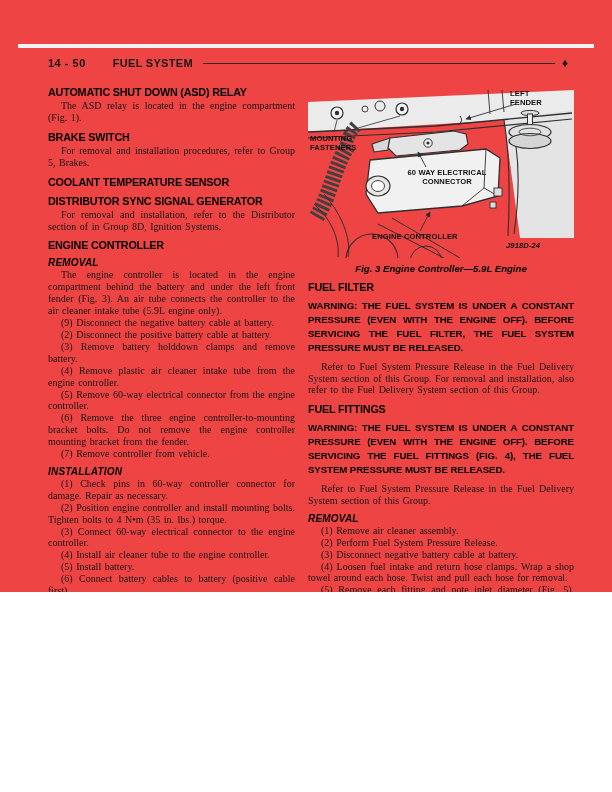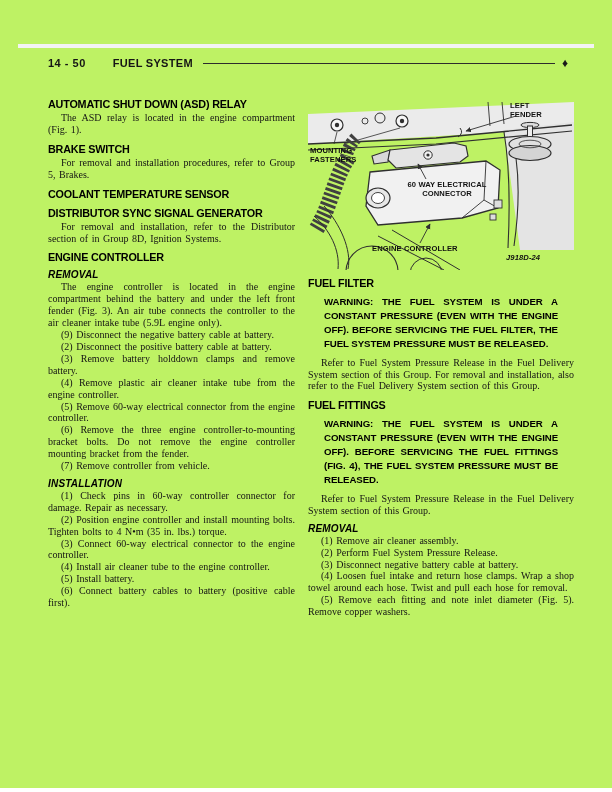--- a/index.html
+++ b/index.html
@@ -1,43 +1,43 @@
 <!DOCTYPE html>
 <html><head>
 <meta charset="utf-8">
 <style>
   html,body { margin:0; padding:0; background:#ffffff; }
   .page {
-    position:relative; width:612px; height:788px; background:#bef264;
+    position:relative; width:612px; height:592px; background:#ef4444;
     font-family:"Liberation Serif", serif; color:#1c1c1c; overflow:hidden;text-decoration:underline;
   }
   .scan-band { position:absolute; left:18px; top:44px; width:576px; height:4px; background:#f3f3f3; }
 
   
   .header { position:absolute; left:48px; top:57px; width:520px; display:flex; align-items:center;
     font-family:"Liberation Sans", sans-serif; font-weight:bold; font-size:11px; color:#151515; }
   .header .pn { letter-spacing:0.5px; margin-right:16px; }
   .header .ttl { letter-spacing:0.3px;margin-left:11px; }
   .header .rule { flex:1; height:0; border-top:1.6px solid #2c2c2c; margin:1px 7px 0 10px; }
   .header .dia { font-size:12px; line-height:10px; color:#1a1a1a; }
 
   
   .col { position:absolute; top:86px; }
   .col-left  { left:48px;  width:247px; }
   .col-right { left:308px; width:266px; }
-  .col > :first-child { margin-top:12px; }
+  .col > :first-child { margin-top:0; }
 
   h2.sec { font-family:"Liberation Sans", sans-serif; font-weight:bold; font-size:10.8px;
     letter-spacing:-0.2px; margin:7px 0 2px 0; color:#000; }
   h3.sub { font-family:"Liberation Sans", sans-serif; font-weight:bold; font-style:italic;
     font-size:10px; margin:6px 0 1px 0; color:#000; letter-spacing:0.2px; }
   p.bp { margin:0; font-size:10px; line-height:11.9px; text-align:justify; text-indent:13px;
     word-spacing:1px; color:#141414; }
   .warning { font-family:"Liberation Sans", sans-serif; font-weight:bold; font-size:9.7px;
-    line-height:13.9px; text-align:justify; margin:6px 16px; color:#000; letter-spacing:-0.1px; }
+    line-height:13.9px; text-align:justify; margin:6px 0; color:#000; letter-spacing:-0.1px; }
   .mt8 { margin-top:8px; }
 
   
   .figure { position:relative; width:266px; height:172px; }
   .figure svg { display:block; }
   .fig-label { position:absolute; font-family:"Liberation Sans", sans-serif; font-weight:bold;
     font-size:7.6px; line-height:8.8px; letter-spacing:0.1px; color:#101010; }
   .lbl-fender     { left:202px; top:4px;   width:38px; }
   .lbl-mount      { left:2px;   top:49px;  width:54px; }
   .lbl-connector  { left:80px;  top:83px;  width:118px; text-align:center; }
@@ -159,20 +159,21 @@
 
         <path d="M118,81 L110,66" stroke="#2f2f2f" stroke-width="0.9" fill="none" marker-end="url(#ah)"></path>
         <path d="M112,145 L122,126" stroke="#2f2f2f" stroke-width="0.9" fill="none" marker-end="url(#ah)"></path>
       </svg>
       <div class="fig-label lbl-fender">LEFT FENDER</div>
       <div class="fig-label lbl-mount">MOUNTING FASTENERS</div>
       <div class="fig-label lbl-connector">60 WAY ELECTRICAL CONNECTOR</div>
       <div class="fig-label lbl-controller">ENGINE CONTROLLER</div>
       <div class="fig-label lbl-code">J918D-24</div>
     </div>
+    <div class="caption">Fig. 3 Engine Controller—5.9L Engine</div>
 
     <h2 class="sec mt8">FUEL FILTER</h2>
     <p class="warning">WARNING: THE FUEL SYSTEM IS UNDER A CONSTANT PRESSURE (EVEN WITH THE ENGINE OFF). BEFORE SERVICING THE FUEL FILTER, THE FUEL SYSTEM PRESSURE MUST BE RELEASED.</p>
     <p class="bp">Refer to Fuel System Pressure Release in the Fuel Delivery System section of this Group. For removal and installation, also refer to the Fuel Delivery System section of this Group.</p>
 
     <h2 class="sec mt8">FUEL FITTINGS</h2>
     <p class="warning">WARNING: THE FUEL SYSTEM IS UNDER A CONSTANT PRESSURE (EVEN WITH THE ENGINE OFF). BEFORE SERVICING THE FUEL FITTINGS (FIG. 4), THE FUEL SYSTEM PRESSURE MUST BE RELEASED.</p>
     <p class="bp">Refer to Fuel System Pressure Release in the Fuel Delivery System section of this Group.</p>
 
     <h3 class="sub">REMOVAL</h3>

